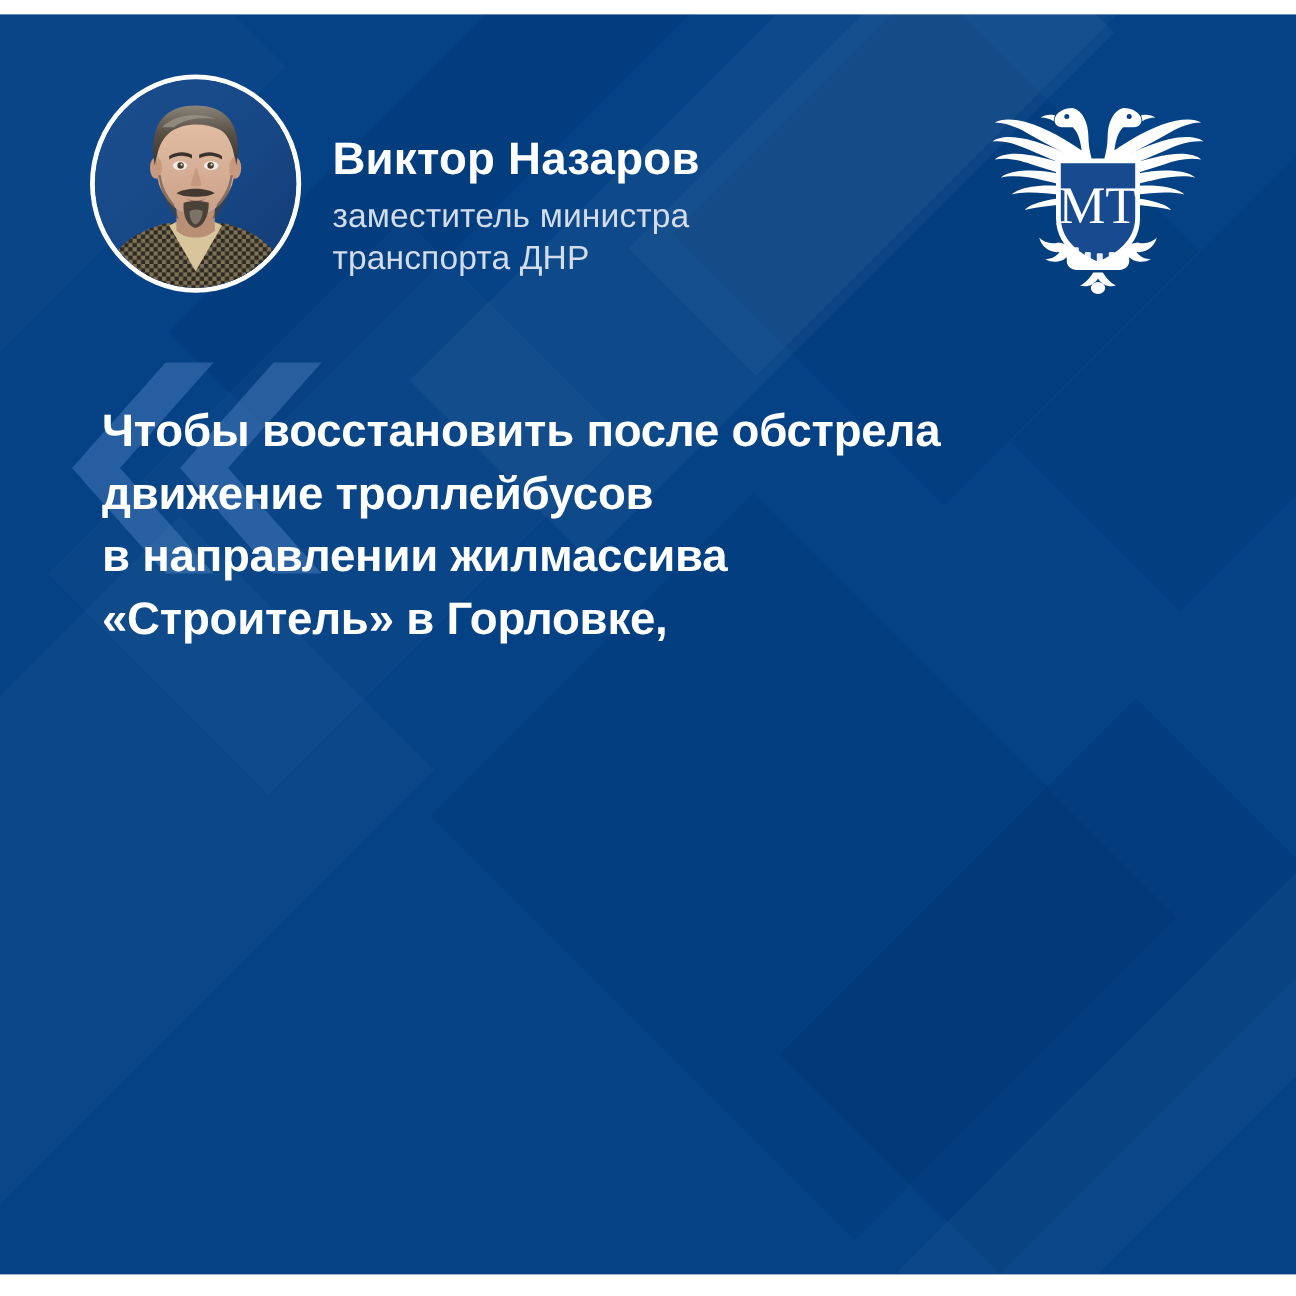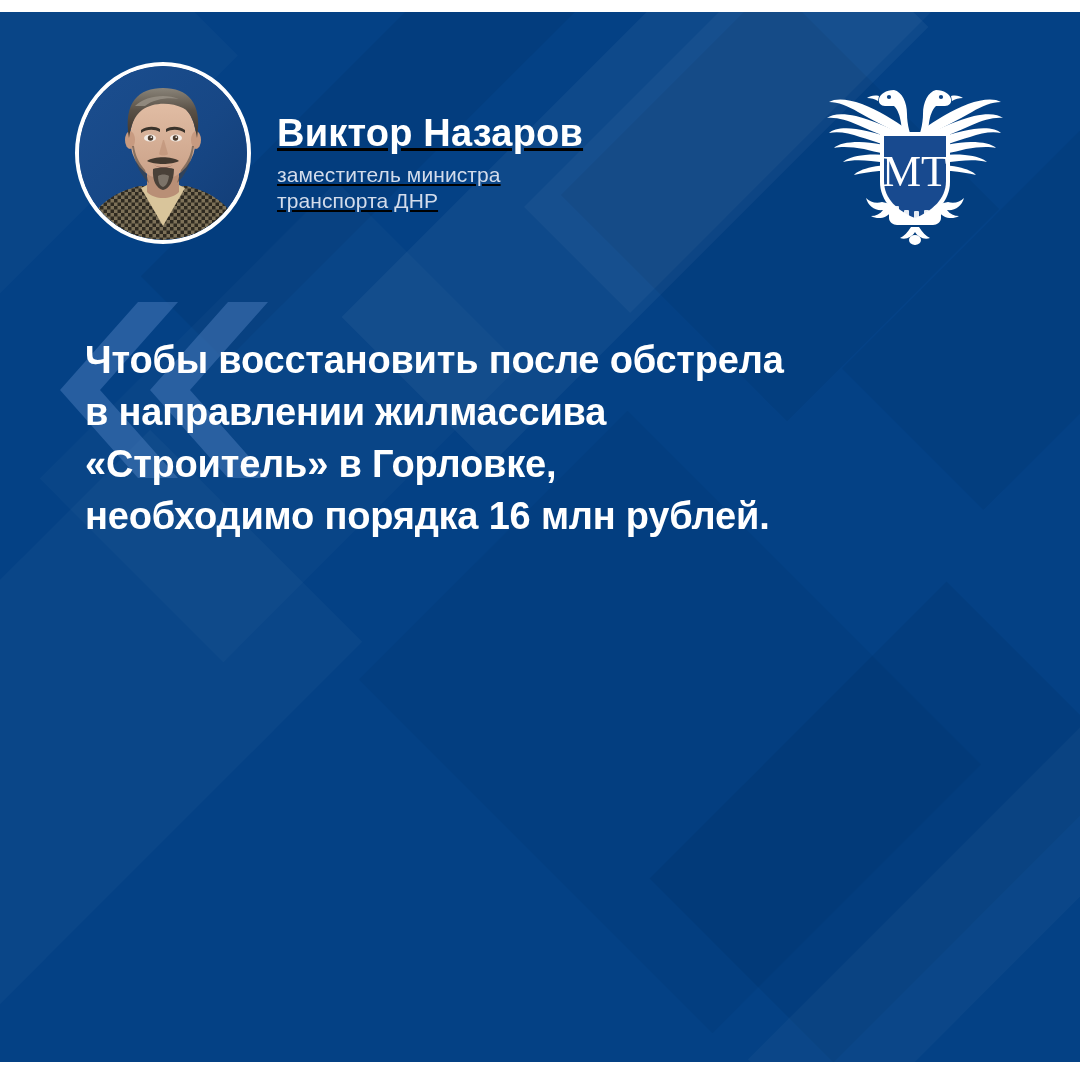--- a/index.html
+++ b/index.html
@@ -143,33 +143,32 @@
     inset: 0;
     border-radius: 50%;
     overflow: hidden;
   }
 
   #speaker-text {
     position: absolute;
     left: 277px;
     top: 100px;
     width: 480px;
-    text-decoration: underline;
   }
   #speaker-name {
     font-size: 38px;
     font-weight: 700;
     color: #ffffff;
     letter-spacing: 0.2px;
     line-height: 1.12;
     margin: 0 0 7px 0;
     white-space: nowrap;
   }
   .speaker-role-line {
-    font-size: 21px;
+    font-size: 28px;
     font-weight: 400;
     color: #d3dceb;
     line-height: 1.28;
     letter-spacing: 0.1px;
     white-space: nowrap;
   }
 
   #emblem {
     position: absolute;
     left: 820px;
@@ -352,18 +351,18 @@
           <rect x="104" y="140" width="5" height="13" rx="1"></rect>
           <rect x="114" y="136" width="5" height="14" rx="1"></rect>
         </g>
         <text x="95" y="116" text-anchor="middle" font-family="'Liberation Serif','DejaVu Serif',serif" font-size="44" font-weight="400" fill="#ffffff">МТ</text>
       </svg>
     </div>
   </div>
 
   <div id="quote">
     <div class="quote-line">Чтобы восстановить после обстрела</div>
+    <div class="quote-line">движение троллейбусов</div>
     <div class="quote-line">в направлении жилмассива</div>
     <div class="quote-line">«Строитель» в Горловке,</div>
-    <div class="quote-line">необходимо порядка 16 млн рублей.</div>
   </div>
 
 </div>
 
 </body></html>

